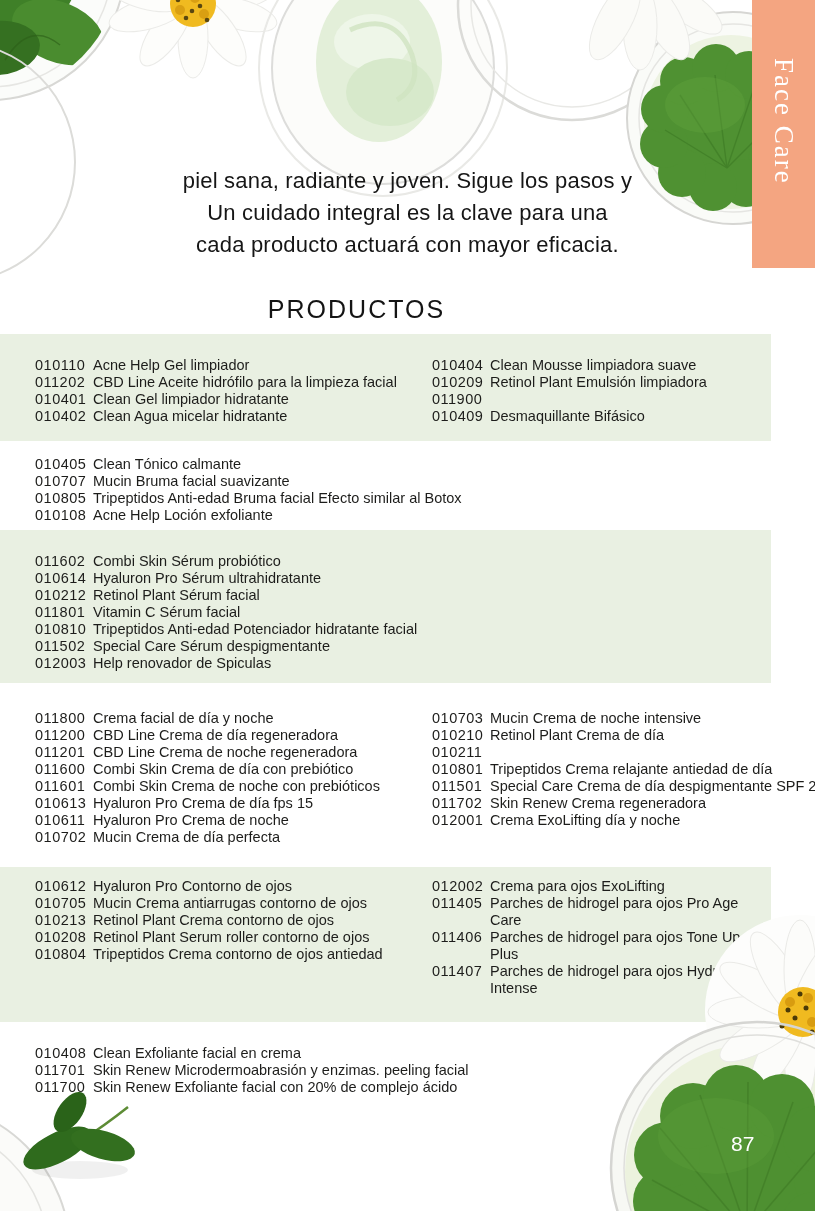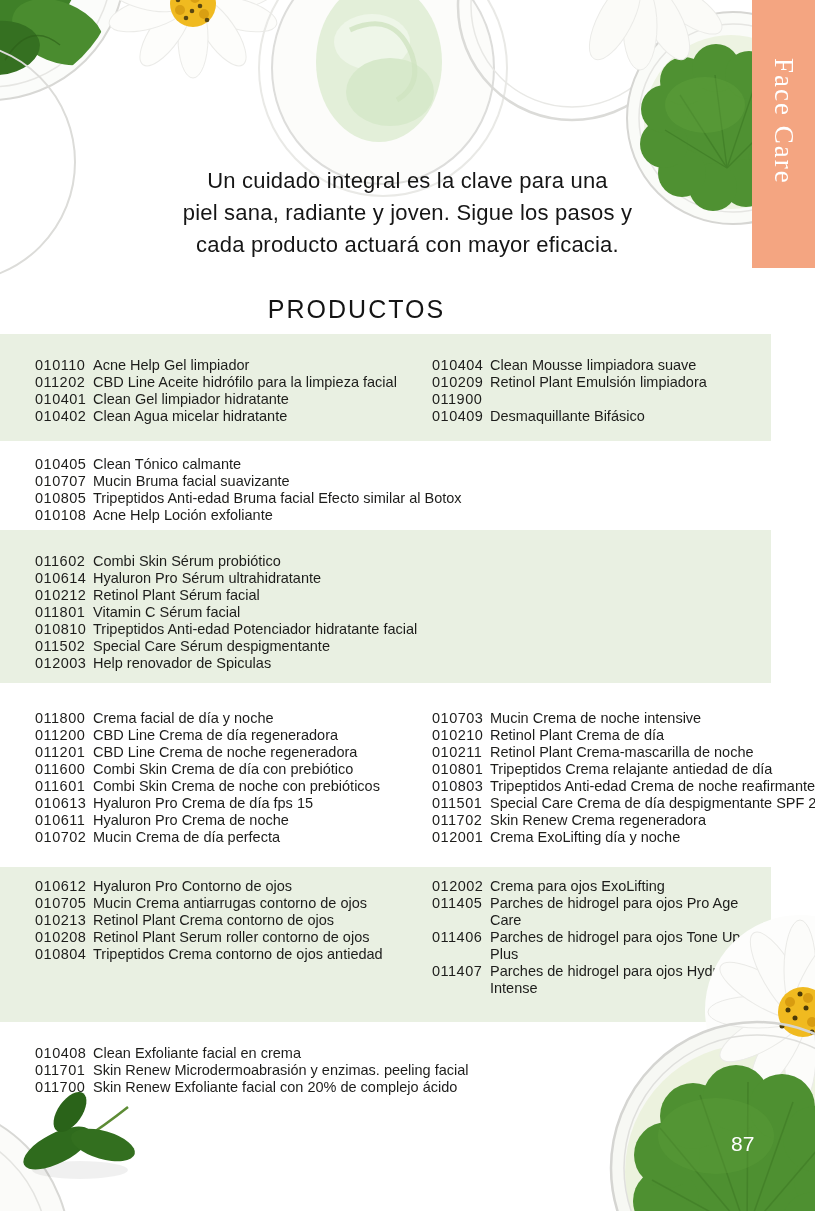--- a/index.html
+++ b/index.html
@@ -208,22 +208,22 @@
       <circle cx="757" cy="1168" r="146" fill="none" stroke="#d5d5d2" stroke-width="2.5"></circle>
       <circle cx="757" cy="1168" r="133" fill="none" stroke="#dfdfdc" stroke-width="1.5"></circle>
     </g>
   </svg>
 
   <div class="tab">
     <span>Face Care</span>
   </div>
 
   <div class="intro">
+    <div>piel sana, radiante y joven. Sigue los pasos y</div>
     <div>Un cuidado integral es la clave para una</div>
-    <div>piel sana, radiante y joven. Sigue los pasos y</div>
     <div>cada producto actuará con mayor eficacia.</div>
   </div>
 
   <h1 class="heading">PRODUCTOS</h1>
 
   <div class="blocks">
 
     <section class="block b1 green">
       <div class="cols">
         <div class="plist col-left">
@@ -388,32 +388,27 @@
               <span class="pname">Mucin Crema de noche intensive</span>
             </div>
 
             <div class="row">
               <span class="code">010210</span>
               <span class="pname">Retinol Plant Crema de día</span>
             </div>
 
             <div class="row">
               <span class="code">010211</span>
-              <span class="pname">Retinol Plant Crema-mascarilla de noche</span>
             </div>
 
             <div class="row">
               <span class="code">010801</span>
               <span class="pname">Tripeptidos Crema relajante antiedad de día</span>
             </div>
 
-            <div class="row">
-              <span class="code">010803</span>
-              <span class="pname">Tripeptidos Anti-edad Crema de noche reafirmante</span>
-            </div>
 
             <div class="row">
               <span class="code">011501</span>
               <span class="pname">Special Care Crema de día despigmentante SPF 20</span>
             </div>
 
             <div class="row">
               <span class="code">011702</span>
               <span class="pname">Skin Renew Crema regeneradora</span>
             </div>

